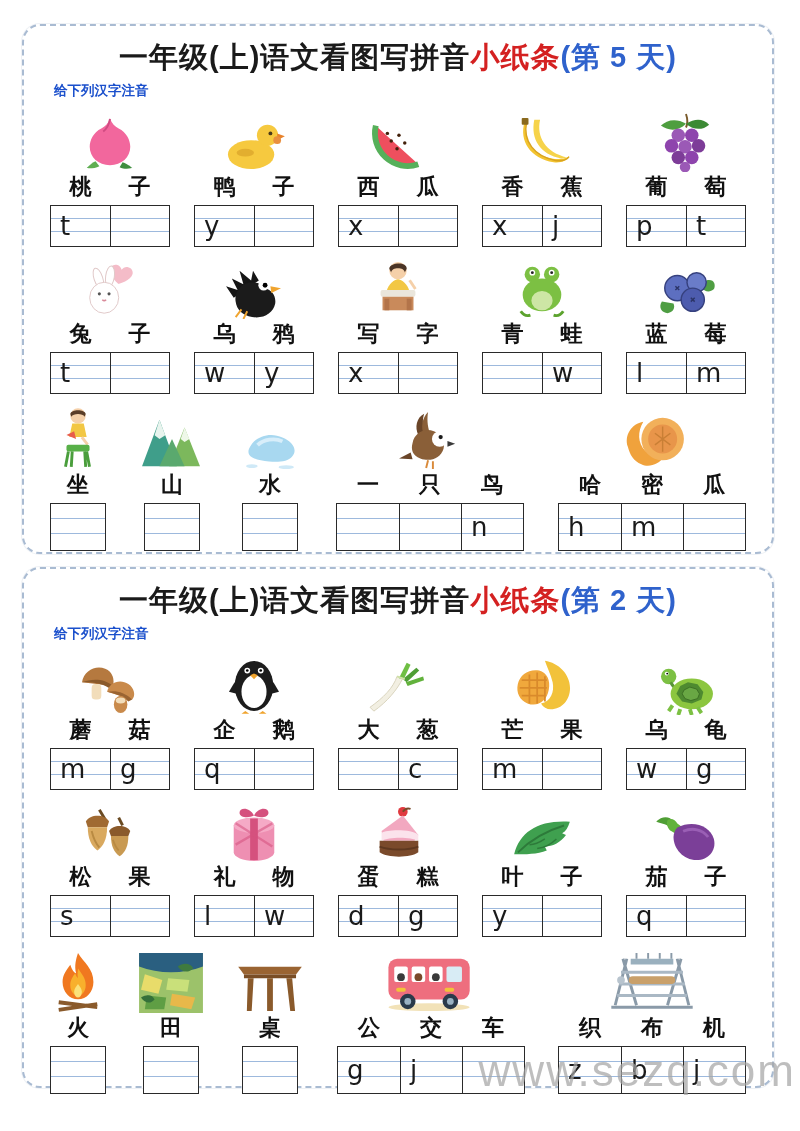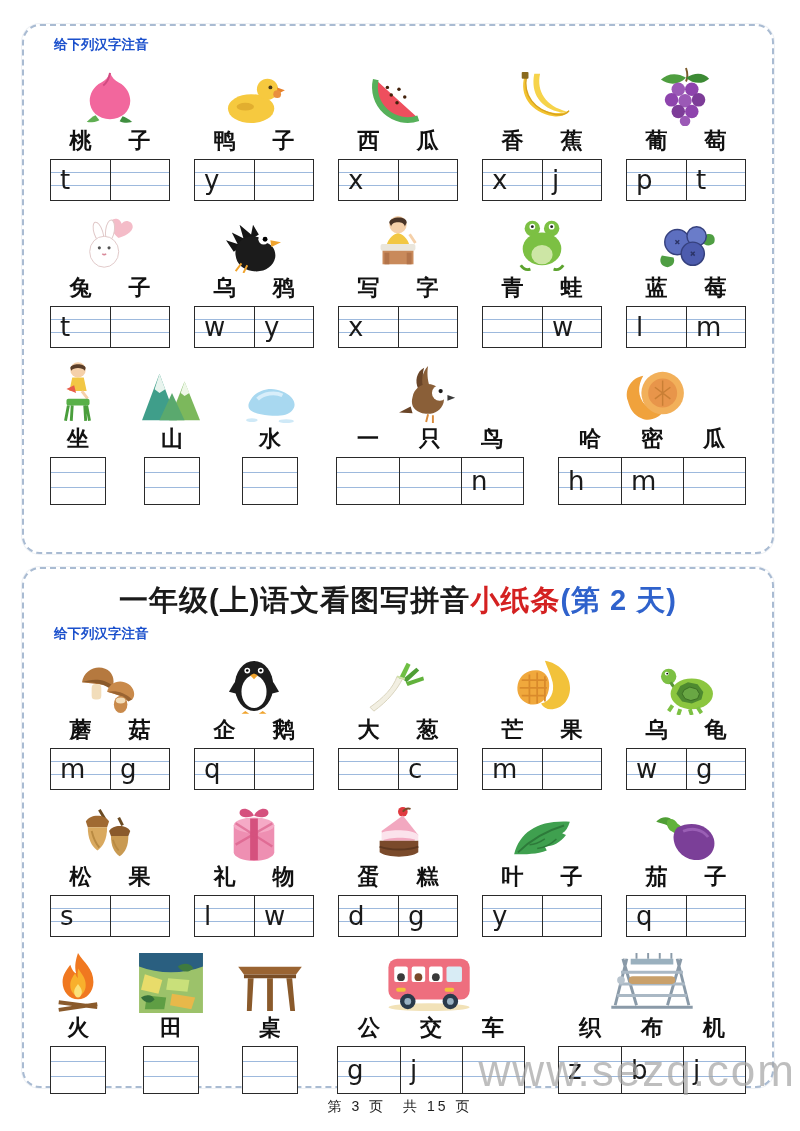--- a/index.html
+++ b/index.html
@@ -36,20 +36,21 @@
           font-size:14px;color:#222;letter-spacing:3px;}
   .watermark{position:absolute;top:1046px;right:4px;font-size:44px;letter-spacing:2px;
              color:#a6a6a6;opacity:.72;z-index:9;font-family:"Liberation Sans",sans-serif;}
 </style>
 </head>
 <body>
 
 <div class="page">
 
   <section class="card sec0">
+    <h1 class="title"><span class="t-main">一年级(上)语文看图写拼音</span><span class="t-red">小纸条</span><span class="t-blue">(第 5 天)</span></h1>
     <div class="instruction">给下列汉字注音</div>
     <div class="rows">
         <div class="row">
           <div class="item">
             <div class="iconbox">
               <svg width="56" height="58" viewBox="0 0 58 60">
                 <path d="M29 5C27 10 24 13 20 15 12 19 8 27 8 34c0 11 9 19 21 19s21-8 21-19c0-7-4-15-12-19-4-2-7-5-9-10z" fill="#f2679d"></path>
                 <path d="M29 5c-1 6-3 10-7 13" fill="none" stroke="#d14b82" stroke-width="2"></path>
                 <path d="M14 49c-6 3-9 7-9 7s8 1 13-2z" fill="#5fae52"></path>
                 <path d="M42 50c6 2 10 6 10 6s-8 2-13-1z" fill="#3f8e3f"></path>
@@ -669,14 +670,13 @@
               <div class="cell" style="width: 62px;">z</div>
               <div class="cell" style="width: 62px;">b</div>
               <div class="cell" style="width: 62px;">j</div>
             </div>
           </div>
         </div>
       </div>
   </section>
 
   <div class="watermark">www.sezq.com</div>
-  <div class="footer">第 3 页　共 15 页</div>
 </div>
 
 </body></html>

